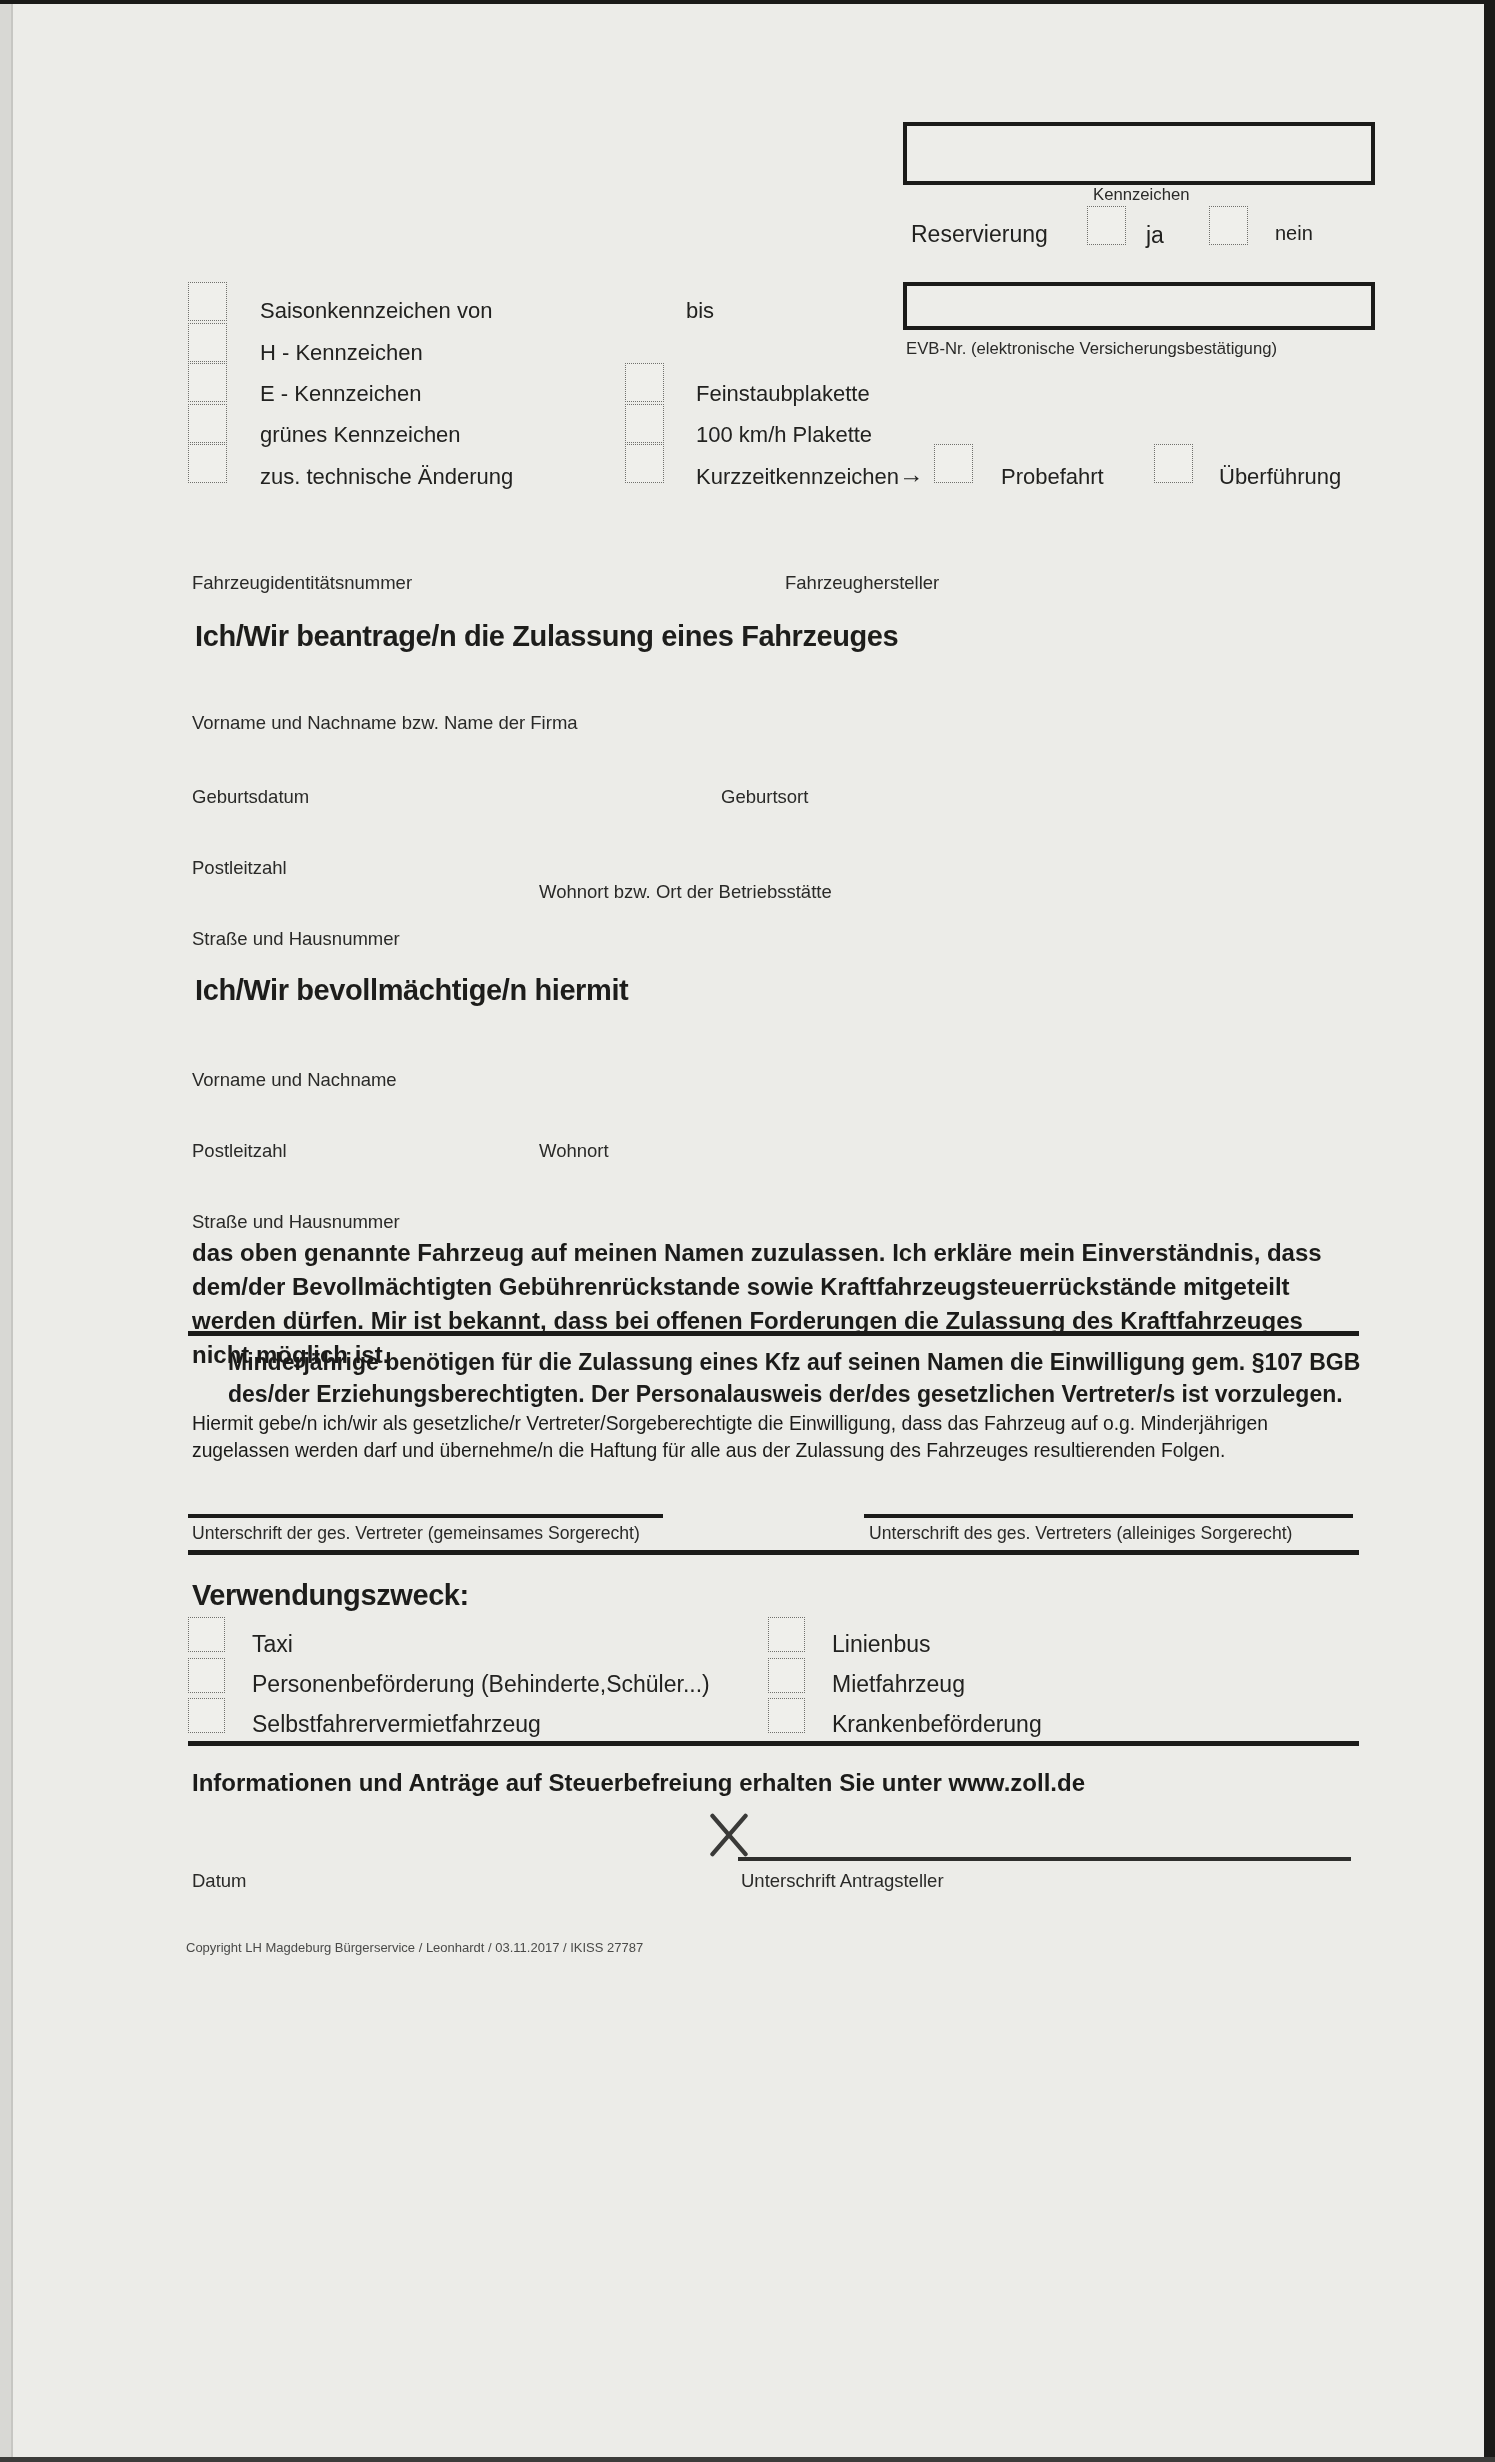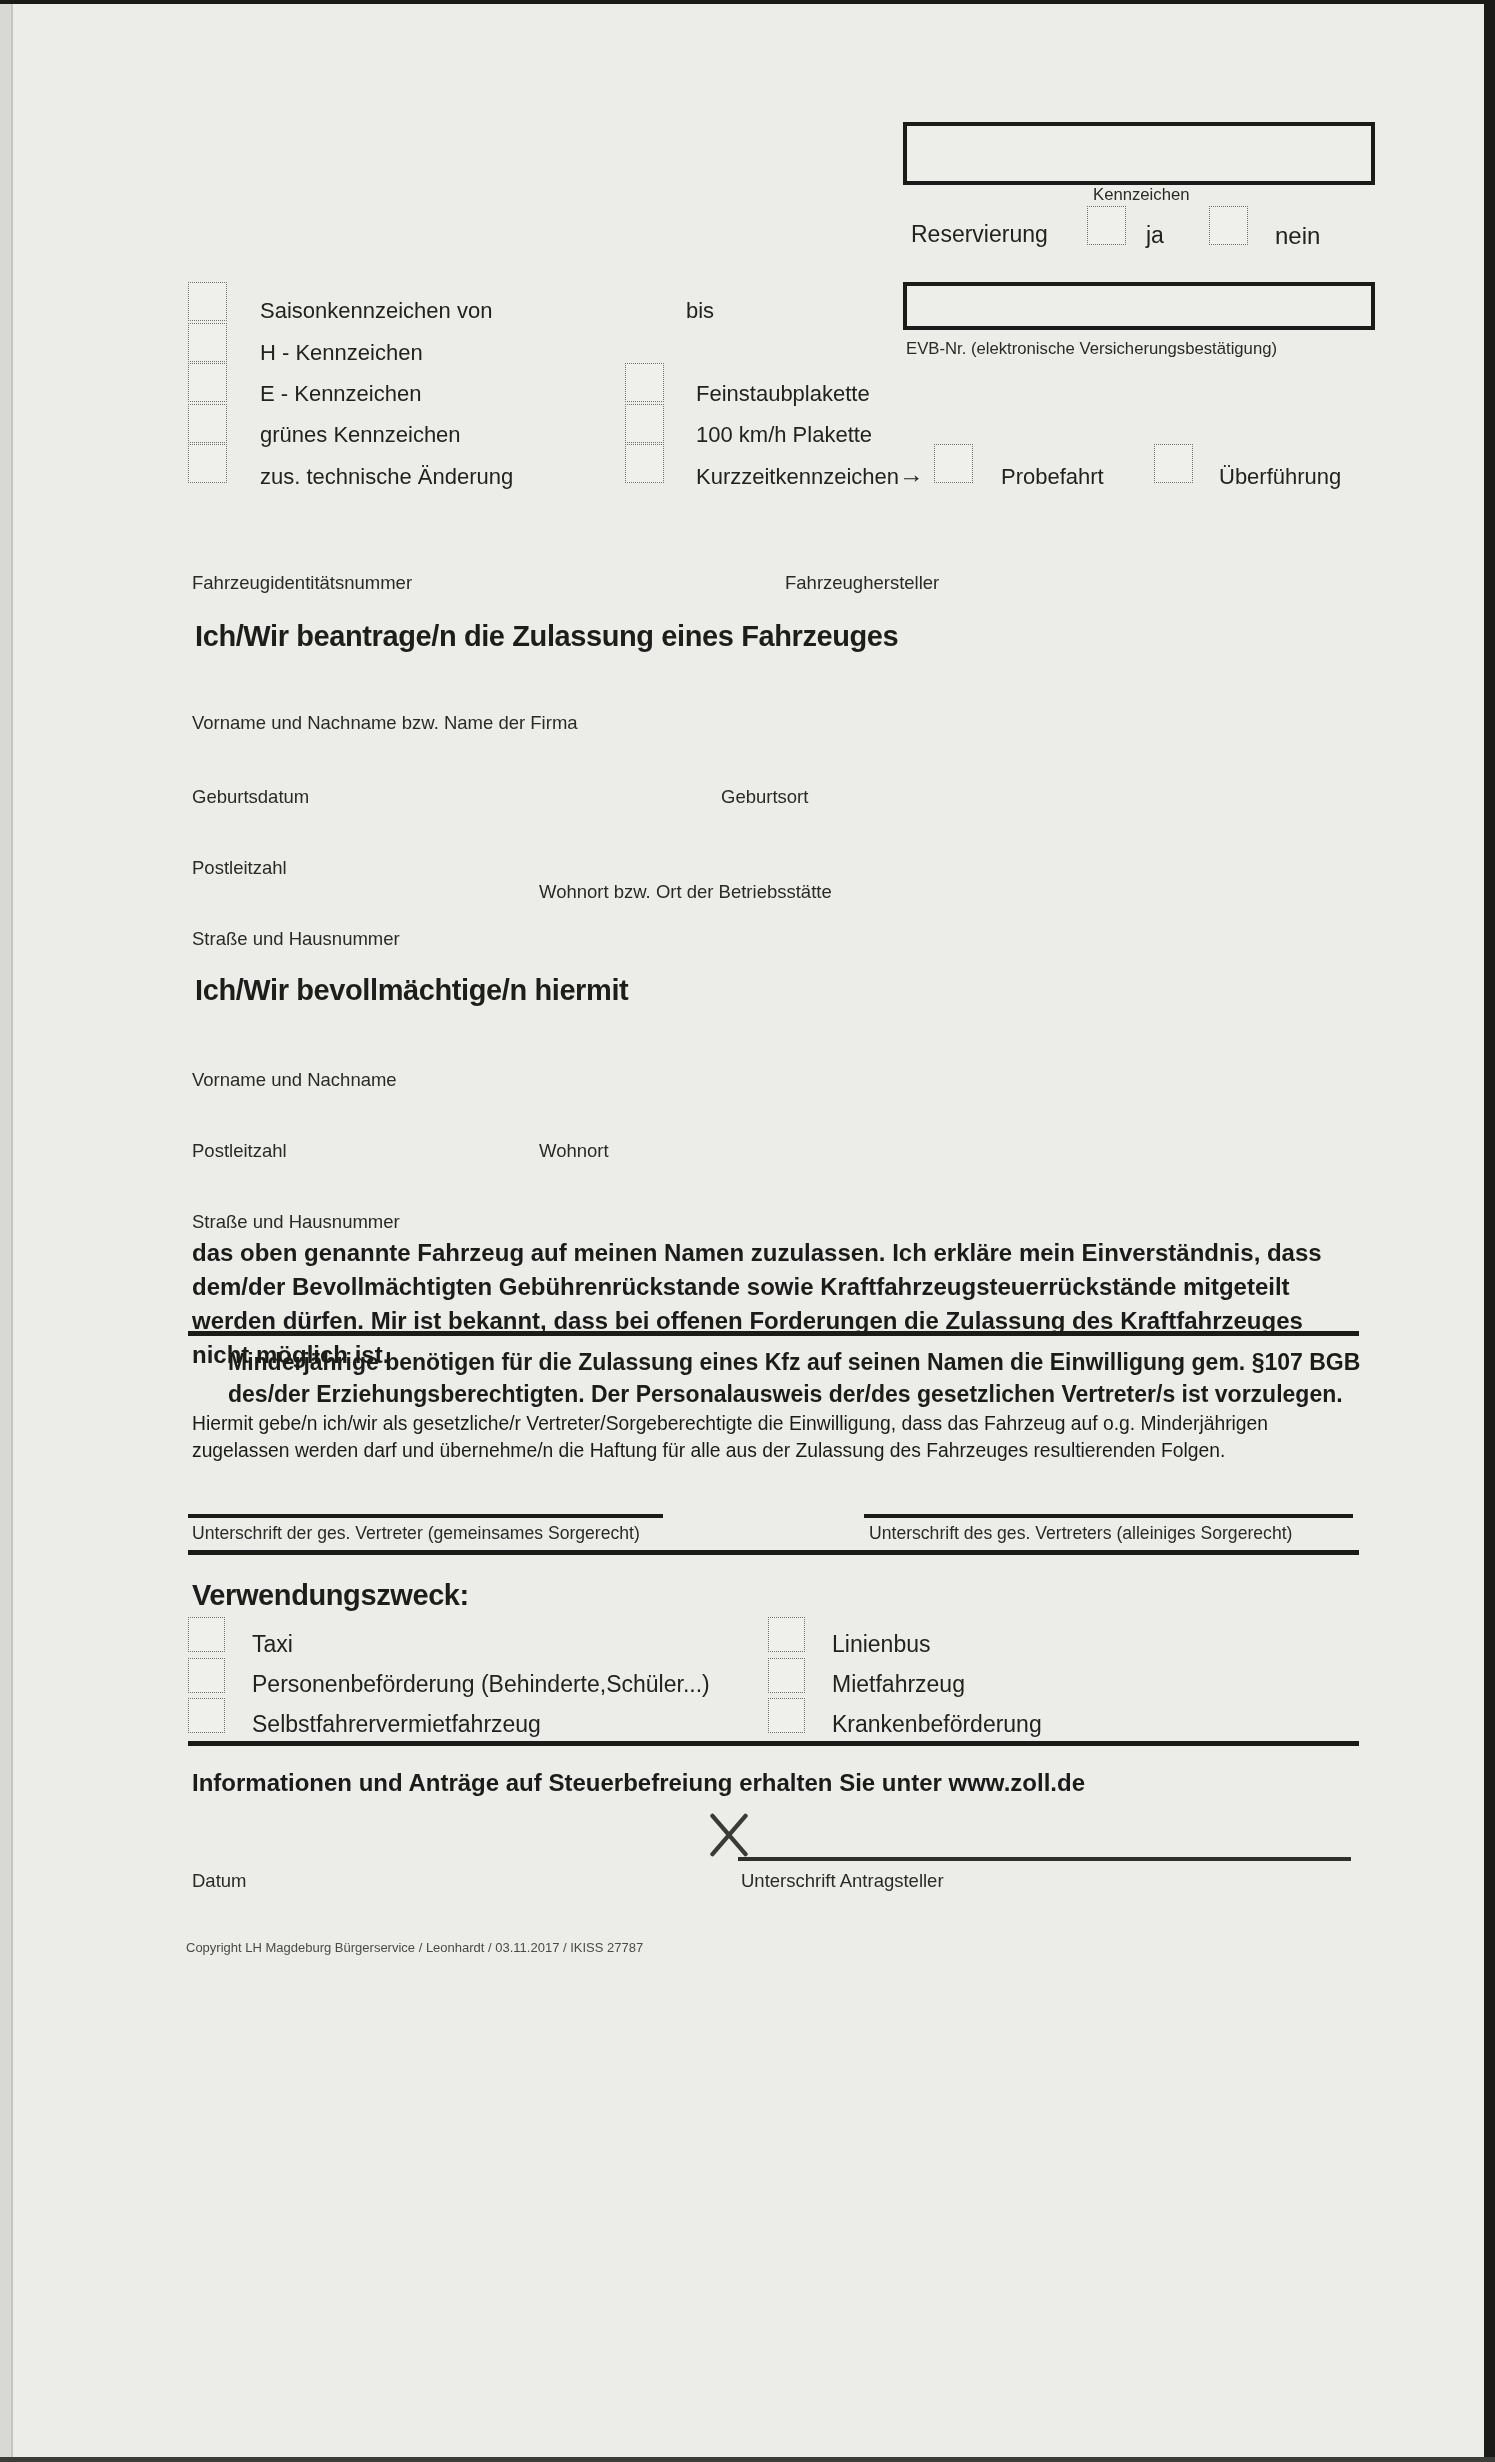--- a/index.html
+++ b/index.html
@@ -32,21 +32,21 @@
   <div class="edge" style="left:1484px;top:0;width:11.4px;height:2462px;"></div>
   <div class="abs" style="left:0;top:2457px;width:1495px;height:5.3px;background:#3c3c3a;"></div>
 
 
   <div class="inputbox" style="left:903px;top:122px;width:464px;height:55px;"></div>
   <div class="lbl" style="left:1093px;top:185px;font-size:16.7px;">Kennzeichen</div>
   <div class="opt" style="left:911px;top:213px;font-size:23px;">Reservierung</div>
   <div class="cb" style="left:1087px;top:206px;"></div>
   <div class="opt" style="left:1146px;top:214px;font-size:23px;">ja</div>
   <div class="cb" style="left:1209px;top:206px;"></div>
-  <div class="opt" style="left:1275px;top:214px;font-size:24px;">nein</div>
+  <div class="opt" style="left:1275px;top:214px;font-size:20px;">nein</div>
 
   <div class="inputbox" style="left:903px;top:282px;width:464px;height:40px;"></div>
   <div class="lbl" style="left:906px;top:339px;font-size:16.7px;">EVB-Nr. (elektronische Versicherungsbestätigung)</div>
 
   <div class="cb" style="left:188px;top:282px;"></div>
   <div class="cb" style="left:188px;top:323px;"></div>
   <div class="cb" style="left:188px;top:363px;"></div>
   <div class="cb" style="left:188px;top:404px;"></div>
   <div class="cb" style="left:188px;top:444px;"></div>
   <div class="opt" style="left:260px;top:290px;">Saisonkennzeichen von</div>

